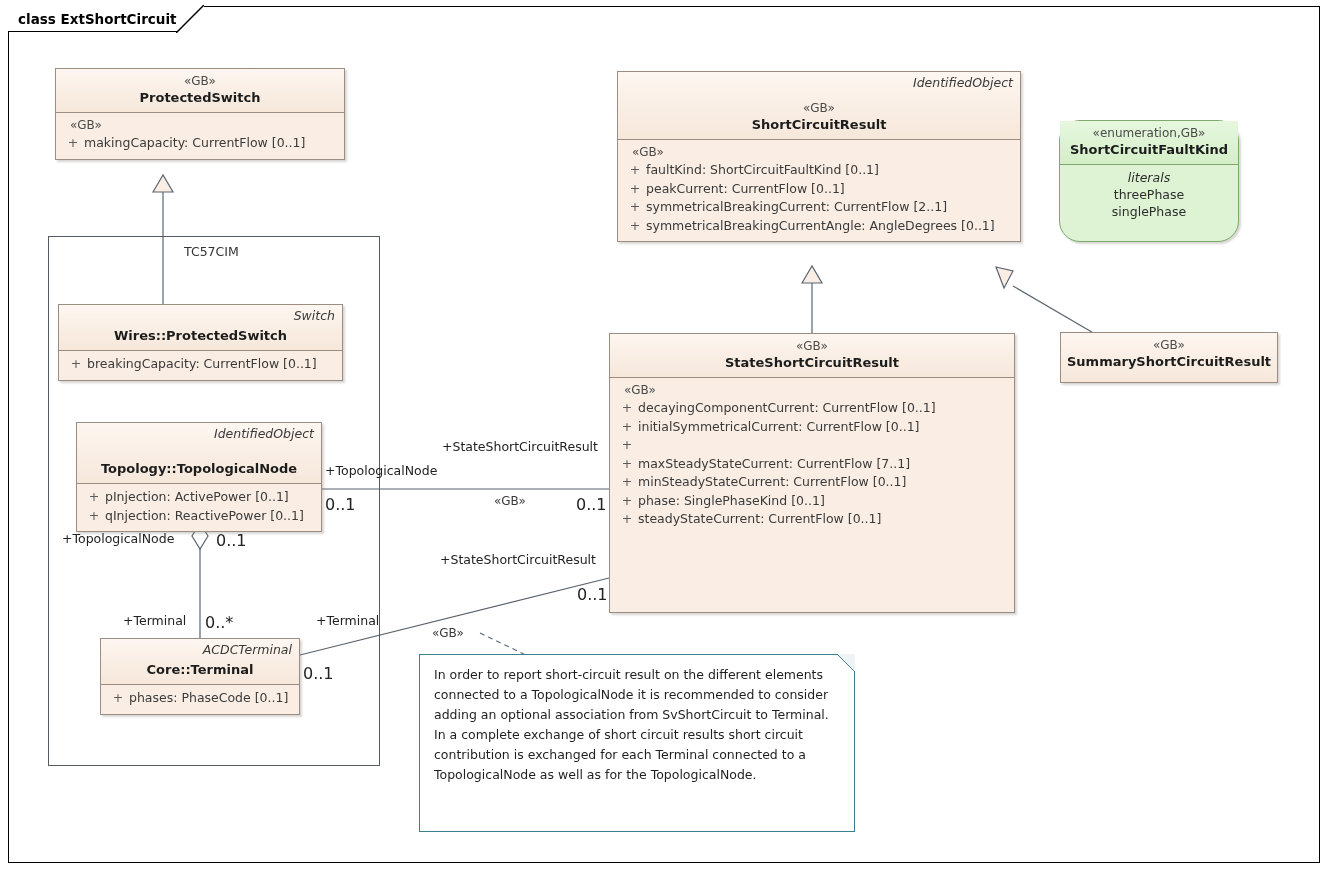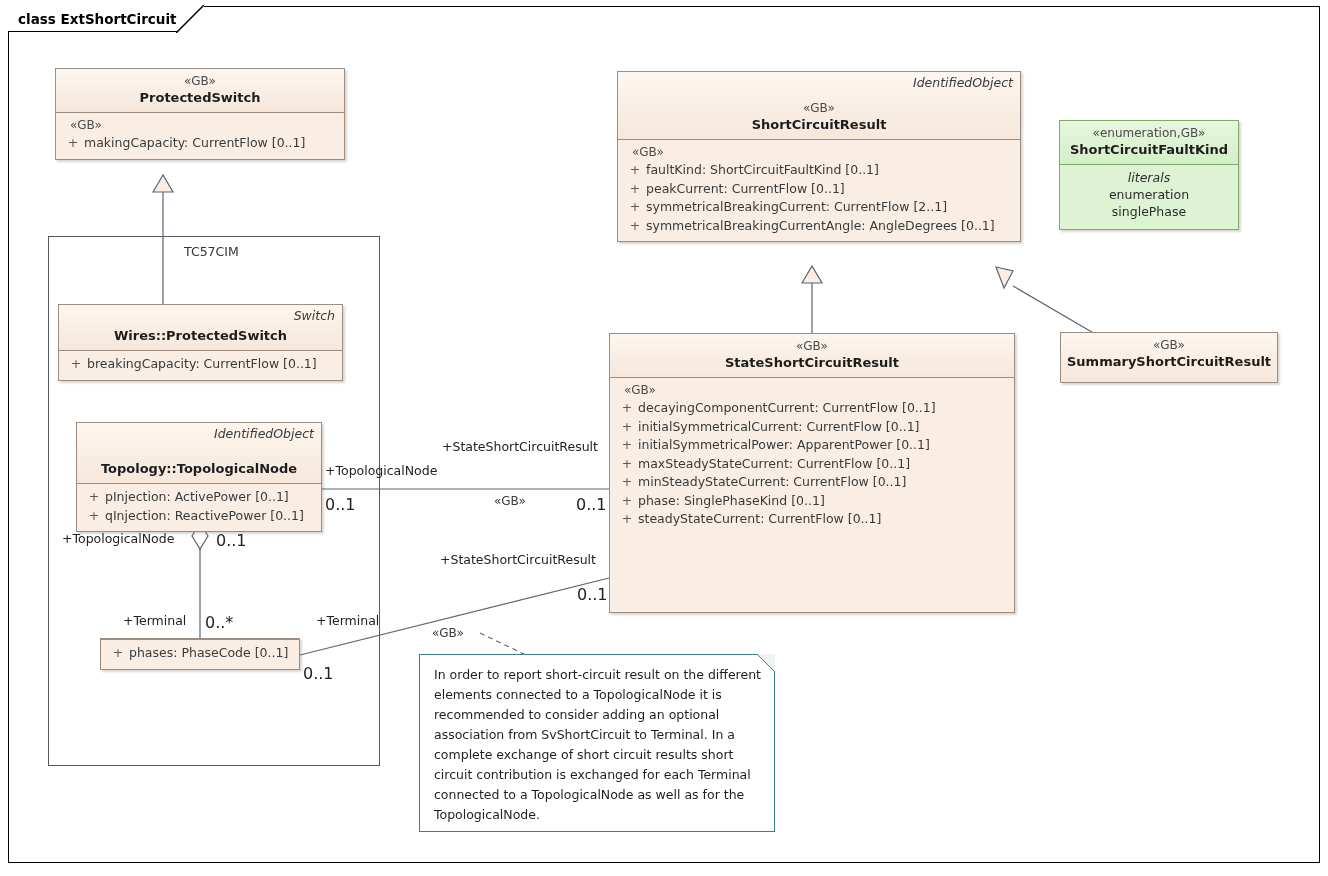--- a/index.html
+++ b/index.html
@@ -285,20 +285,24 @@
         <span>pInjection: ActivePower [0..1]</span>
       </div>
       <div class="attr">
         <span class="vis">+</span>
         <span>qInjection: ReactivePower [0..1]</span>
       </div>
     </div>
   </div>
 
   <div class="uml-class" style="left:100px; top:638px; width:200px;">
+    <div class="uml-head">
+      <div class="parent-type">ACDCTerminal</div>
+      <div class="cls-name" style="margin-top:17px;">Core::Terminal</div>
+    </div>
     <div class="uml-body">
       <div class="attr">
         <span class="vis">+</span>
         <span>phases: PhaseCode [0..1]</span>
       </div>
     </div>
   </div>
 
   <div class="uml-class" style="left:617px; top:71px; width:404px;">
     <div class="uml-head">
@@ -337,25 +341,24 @@
       <div class="attr">
         <span class="vis">+</span>
         <span>decayingComponentCurrent: CurrentFlow [0..1]</span>
       </div>
       <div class="attr">
         <span class="vis">+</span>
         <span>initialSymmetricalCurrent: CurrentFlow [0..1]</span>
       </div>
       <div class="attr">
         <span class="vis">+</span>
-        <span>initialSymmetricalPower: ApparentPower [0..1]</span>
-      </div>
-      <div class="attr">
-        <span class="vis">+</span>
-        <span>maxSteadyStateCurrent: CurrentFlow [0..1]</span>
+      </div>
+      <div class="attr">
+        <span class="vis">+</span>
+        <span>maxSteadyStateCurrent: CurrentFlow [7..1]</span>
       </div>
       <div class="attr">
         <span class="vis">+</span>
         <span>minSteadyStateCurrent: CurrentFlow [0..1]</span>
       </div>
       <div class="attr">
         <span class="vis">+</span>
         <span>phase: SinglePhaseKind [0..1]</span>
       </div>
       <div class="attr">
@@ -365,28 +368,28 @@
     </div>
   </div>
 
   <div class="uml-class" style="left:1060px; top:332px; width:218px;">
     <div class="uml-head" style="padding-bottom:12px;">
       <div class="stereo">«GB»</div>
       <div class="cls-name">SummaryShortCircuitResult</div>
     </div>
   </div>
 
-  <div class="uml-class enum" style="left:1059px; top:120px; width:180px;">
+  <div class="uml-class enum" style="left:1059px; top:120px; width:180px;border-radius:21px;">
     <div class="uml-head">
       <div class="stereo">«enumeration,GB»</div>
       <div class="cls-name">ShortCircuitFaultKind</div>
     </div>
-    <div class="uml-body" style="padding-bottom:9px;">
+    <div class="uml-body" style="padding-bottom:21px;">
       <div class="lit-head">literals</div>
-      <div class="lit">enumeration</div>
+      <div class="lit">threePhase</div>
       <div class="lit">singlePhase</div>
     </div>
   </div>
 
   <div class="conn-label" style="left:325px; top:463px;">+TopologicalNode</div>
   <div class="conn-label mult" style="left:325px; top:495px;">0..1</div>
 
   <div class="conn-label" style="left:442px; top:439px;">+StateShortCircuitResult</div>
   <div class="conn-label mult" style="left:576px; top:495px;">0..1</div>
   <div class="conn-label stereo-lbl" style="left:494px; top:494px;">«GB»</div>
@@ -397,21 +400,21 @@
   <div class="conn-label" style="left:123px; top:613px;">+Terminal</div>
   <div class="conn-label mult" style="left:205px; top:613px;">0..*</div>
 
   <div class="conn-label" style="left:316px; top:613px;">+Terminal</div>
   <div class="conn-label mult" style="left:303px; top:664px;">0..1</div>
 
   <div class="conn-label" style="left:440px; top:552px;">+StateShortCircuitResult</div>
   <div class="conn-label mult" style="left:577px; top:585px;">0..1</div>
   <div class="conn-label stereo-lbl" style="left:432px; top:626px;">«GB»</div>
 
-  <div class="note" style="left:419px; top:654px; width:356px; height:178px;">
+  <div class="note" style="left:419px; top:654px; width:436px; height:178px;">
     <span class="note-fold">
       <svg width="18" height="18" viewBox="0 0 18 18">
         <path d="M0,0 L18,18 L18,0 Z" fill="#eef4f5" stroke="none"></path>
         <path d="M0,0 L18,18" stroke="#3d7f8c" stroke-width="1" fill="none"></path>
       </svg>
     </span>
     <span>In order to report short-circuit result on the different elements connected to a TopologicalNode it is recommended to consider adding an optional association from SvShortCircuit to Terminal. In a complete exchange of short circuit results short circuit contribution is exchanged for each Terminal connected to a TopologicalNode as well as for the TopologicalNode.</span>
   </div>
 
 </div>

